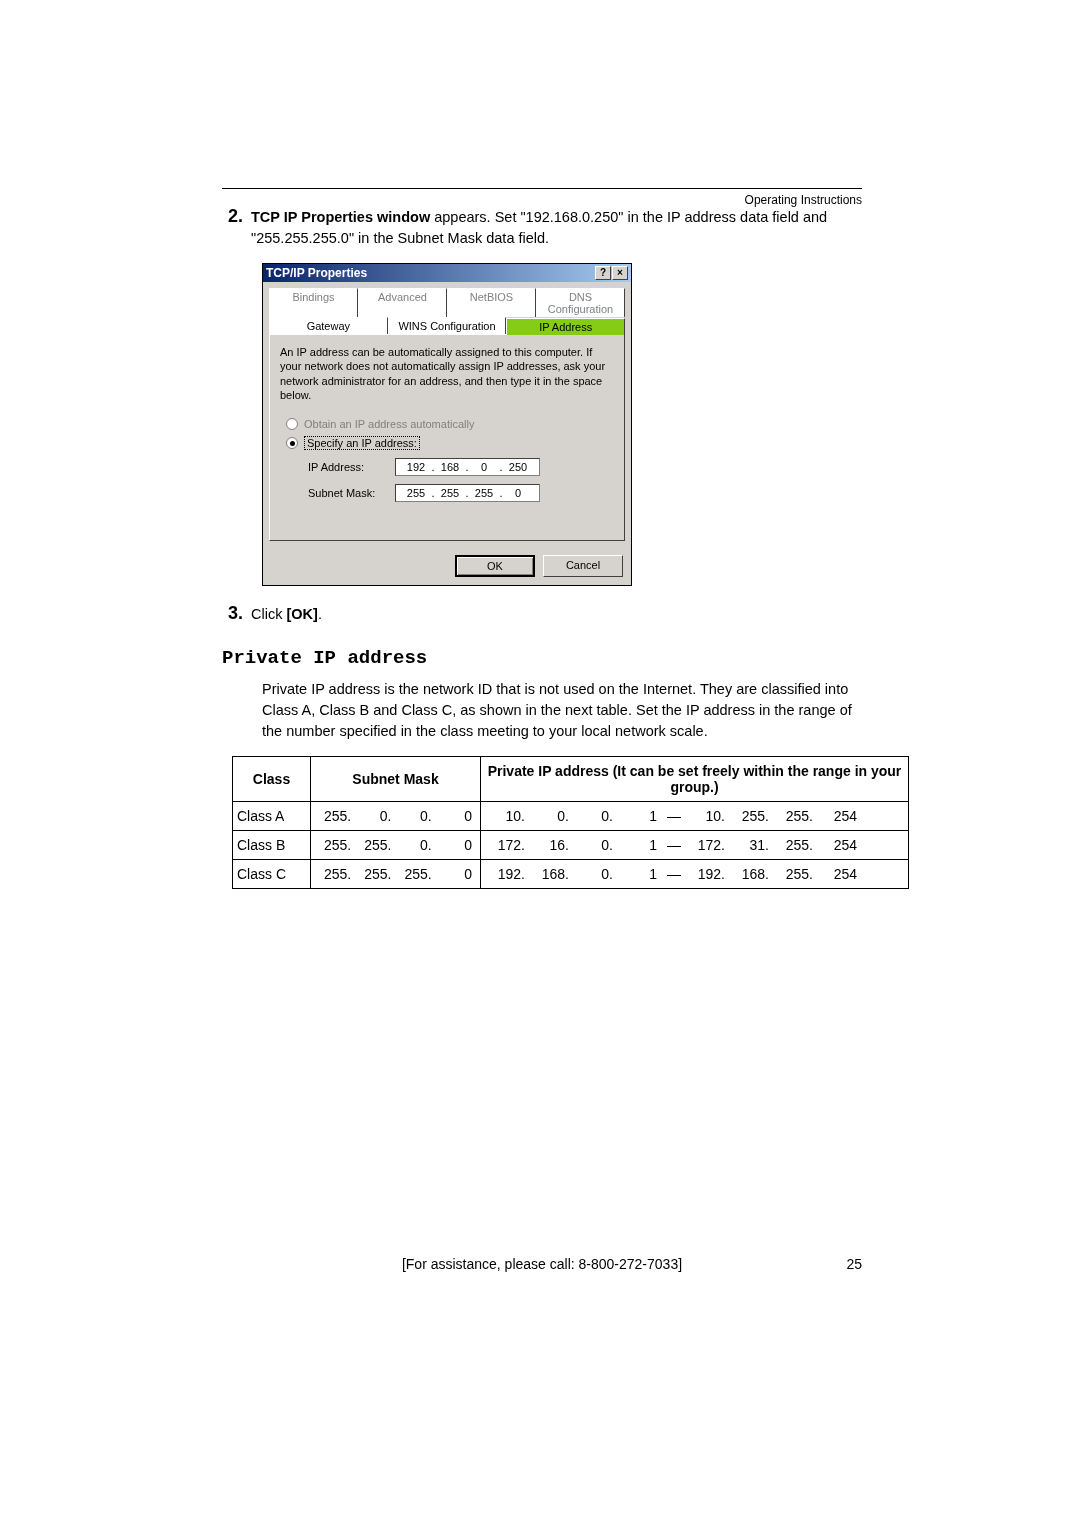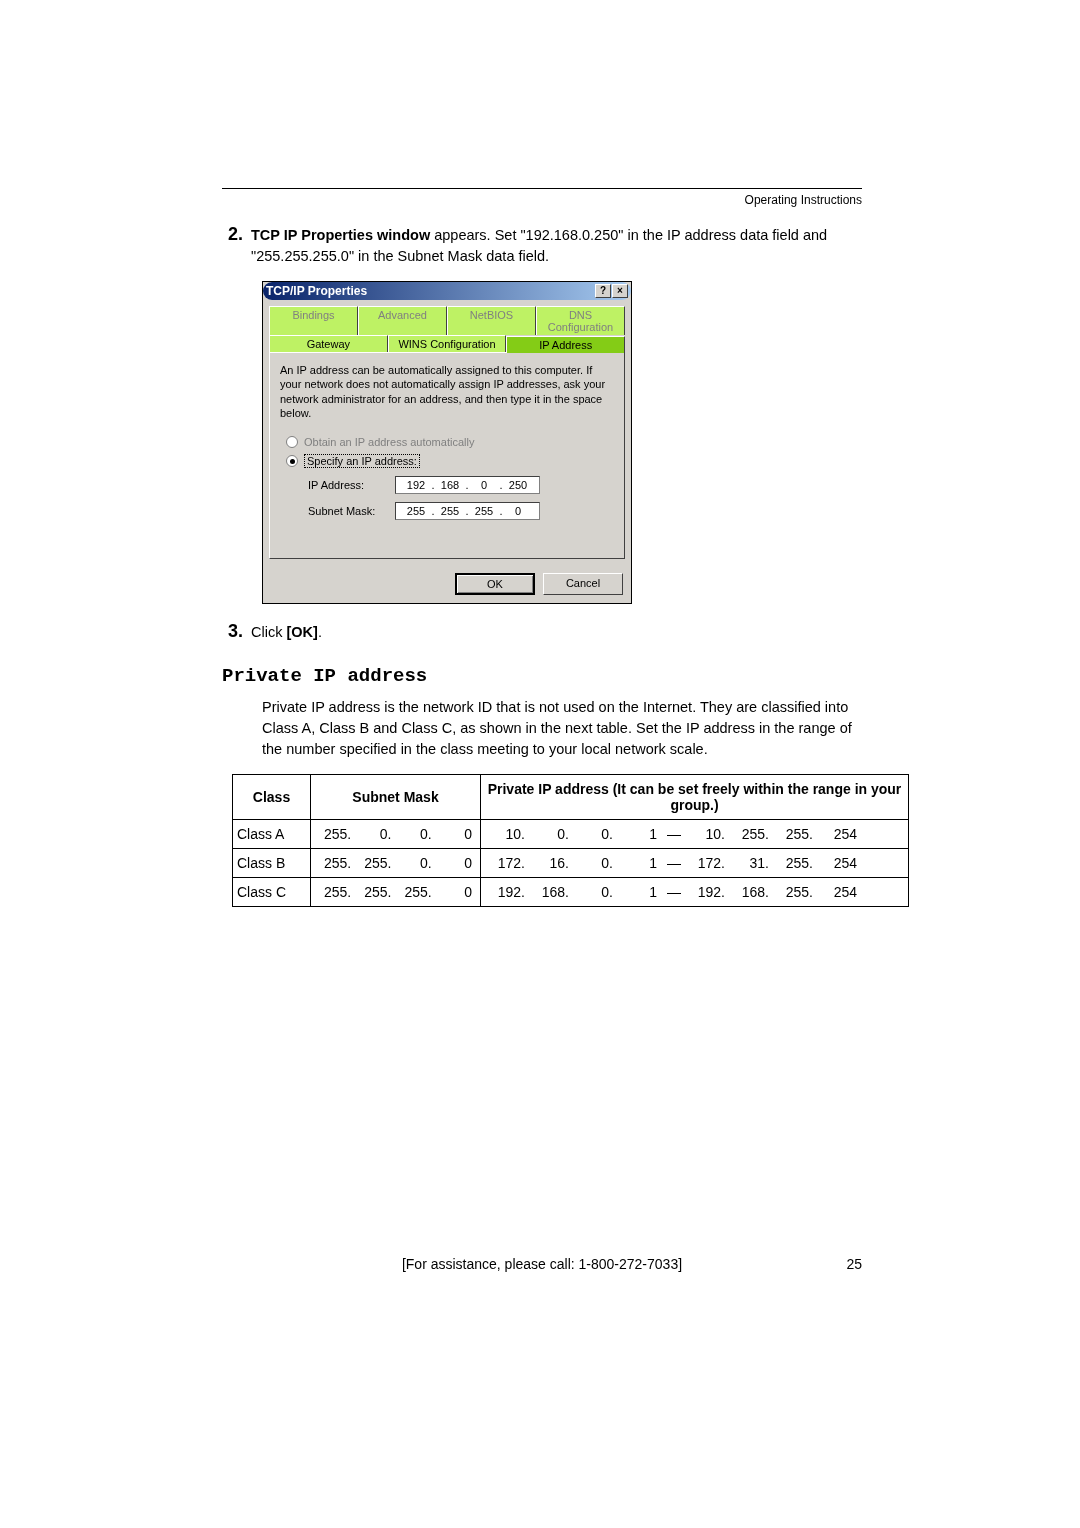--- a/index.html
+++ b/index.html
@@ -18,21 +18,20 @@
     width: 640px;
   }
   .hdr-line {
     border-top: 1px solid #000;
     margin-bottom: 4px;
   }
   .hdr-text {
     text-align: right;
     font-size: 12px;
     color: #000;
-    margin-bottom: 18px;
   }
   .step {
     display: flex;
     gap: 8px;
     margin-left: 6px;
     margin-bottom: 14px;
   }
   .step-num {
     font-size: 18px;
     font-weight: bold;
@@ -56,42 +55,41 @@
   }
   .titlebar {
     background: linear-gradient(to right, #0a246a, #a6caf0);
     color: #fff;
     display: flex;
     align-items: center;
     justify-content: space-between;
     padding: 2px 3px;
     font-weight: bold;
     font-size: 12px;
-    border-radius: 9px;
   }
   .tb-btns { display: flex; gap: 1px; }
   .tb-btn {
     width: 16px; height: 14px;
     background: #d6d3ce;
     border: 1px solid #fff;
     border-right-color: #404040; border-bottom-color: #404040;
     color: #000;
     font-size: 10px;
     text-align: center;
     line-height: 12px;
   }
   .tabs-wrap { padding: 6px 6px 8px 6px; }
   .tabs {
     display: flex;
     flex-wrap: wrap;
     font-size: 11px;
   }
   .tabrow { display: flex; width: 100%; }
   .tab {
-    background: #bef264;
+    background: #ffffff;
     border: 1px solid #fff;
     border-bottom: none;
     border-right-color: #404040;
     padding: 2px 0;
     text-align: center;
     flex: 1;
     font-size: 11px;
     color: #000;
   }
   .tab.back { color: #808080; }
@@ -401,15 +399,15 @@
               <span class="rc-w">254</span>
             </div>
           </td>
         </tr>
       </tbody>
   </table>
 </div>
 
 <div class="footer">
   <div style="width:50px"></div>
-  <div class="mid">[For assistance, please call: 1-800-272-7033]</div>
+  <div class="mid">[For assistance, please call: 8-800-272-7033]</div>
   <div class="pg">25</div>
 </div>
 
 </body></html>

